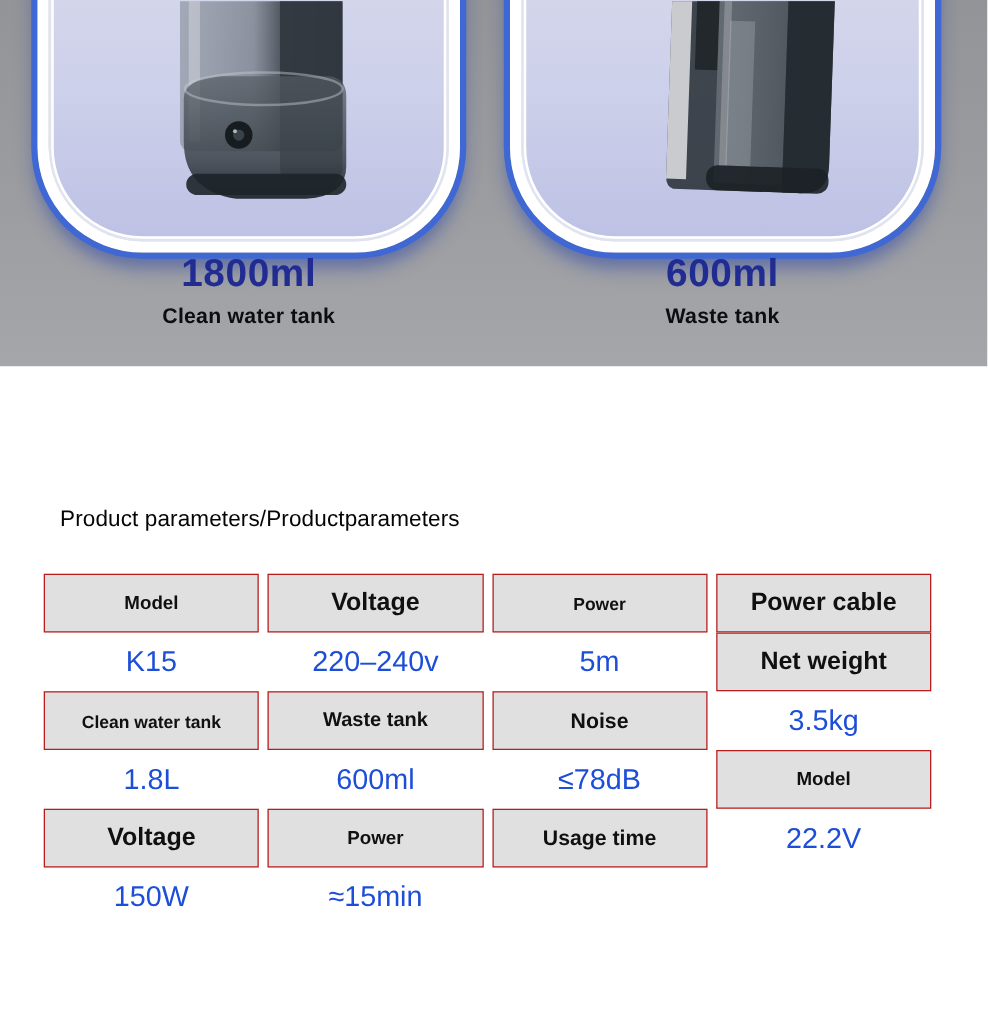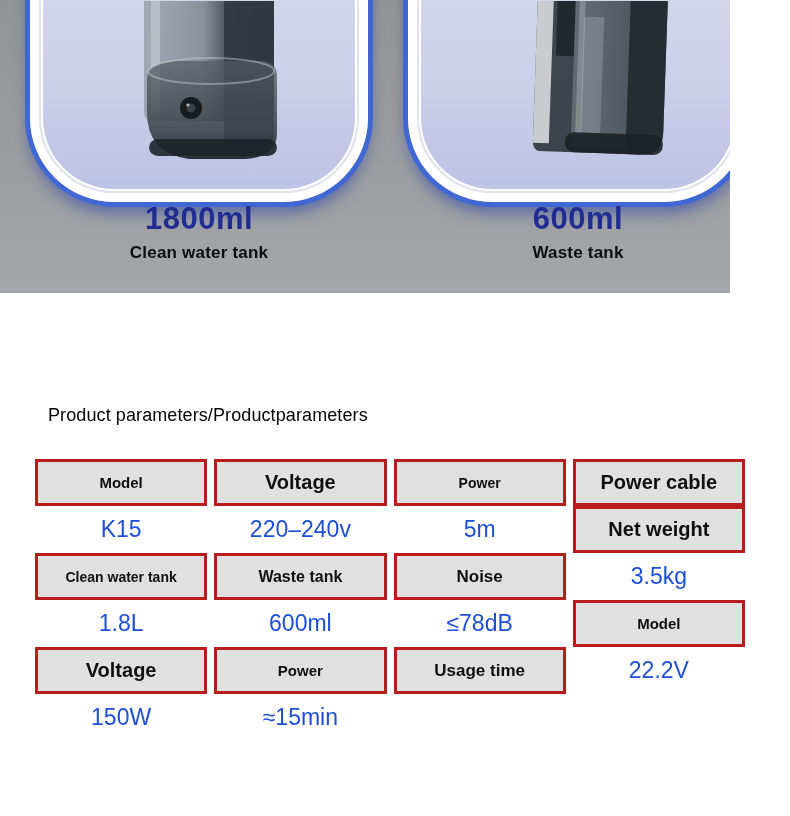--- a/index.html
+++ b/index.html
@@ -5,21 +5,21 @@
   html,body{margin:0;padding:0;}
   body{
     width:790px;height:816px;overflow:hidden;background:#ffffff;
     font-family:"Liberation Sans","DejaVu Sans",sans-serif;
     -webkit-font-smoothing:antialiased;
   }
   .page{position:relative;width:790px;height:816px;}
 
   
   .hero{
-    position:relative;width:730px;height:293px;
+    position:relative;width:790px;height:293px;
     background:linear-gradient(180deg,#929498 0%,#9a9b9f 45%,#a5a6aa 100%);
     overflow:hidden;
   }
   .panel{
     position:absolute;top:-78px;height:262px;
     border:9px solid #ffffff;
     border-radius:58px 58px 84px 84px;
     background:linear-gradient(180deg,#d9daec 0%,#cdd0ea 55%,#bdc1e4 100%);
     box-shadow:
       0 0 0 5px #3f68d4,
@@ -53,21 +53,21 @@
   .spec-table{
     margin:33px 0 0 35px;width:710px;
     display:grid;grid-template-columns:repeat(4,1fr);
     column-gap:7px;row-gap:0;
   }
   .cell{
     height:47px;display:flex;align-items:center;justify-content:center;
     text-align:center;
   }
   .cell.head{
-    background:#e0e0e0;border:3px solid #b91c1c;box-sizing:border-box;
+    background:#e0e0e0;border:1px solid #b91c1c;box-sizing:border-box;
     font-weight:bold;color:#101010;
   }
   .cell.val{font-size:23px;color:#1d4ed8;font-weight:400;}
   .fz14{font-size:14px;} .fz15{font-size:15px;} .fz16{font-size:16px;}
   .fz17{font-size:17px;} .fz20{font-size:20px;}
 </style>
 </head>
 <body>
 
 <div class="page">

